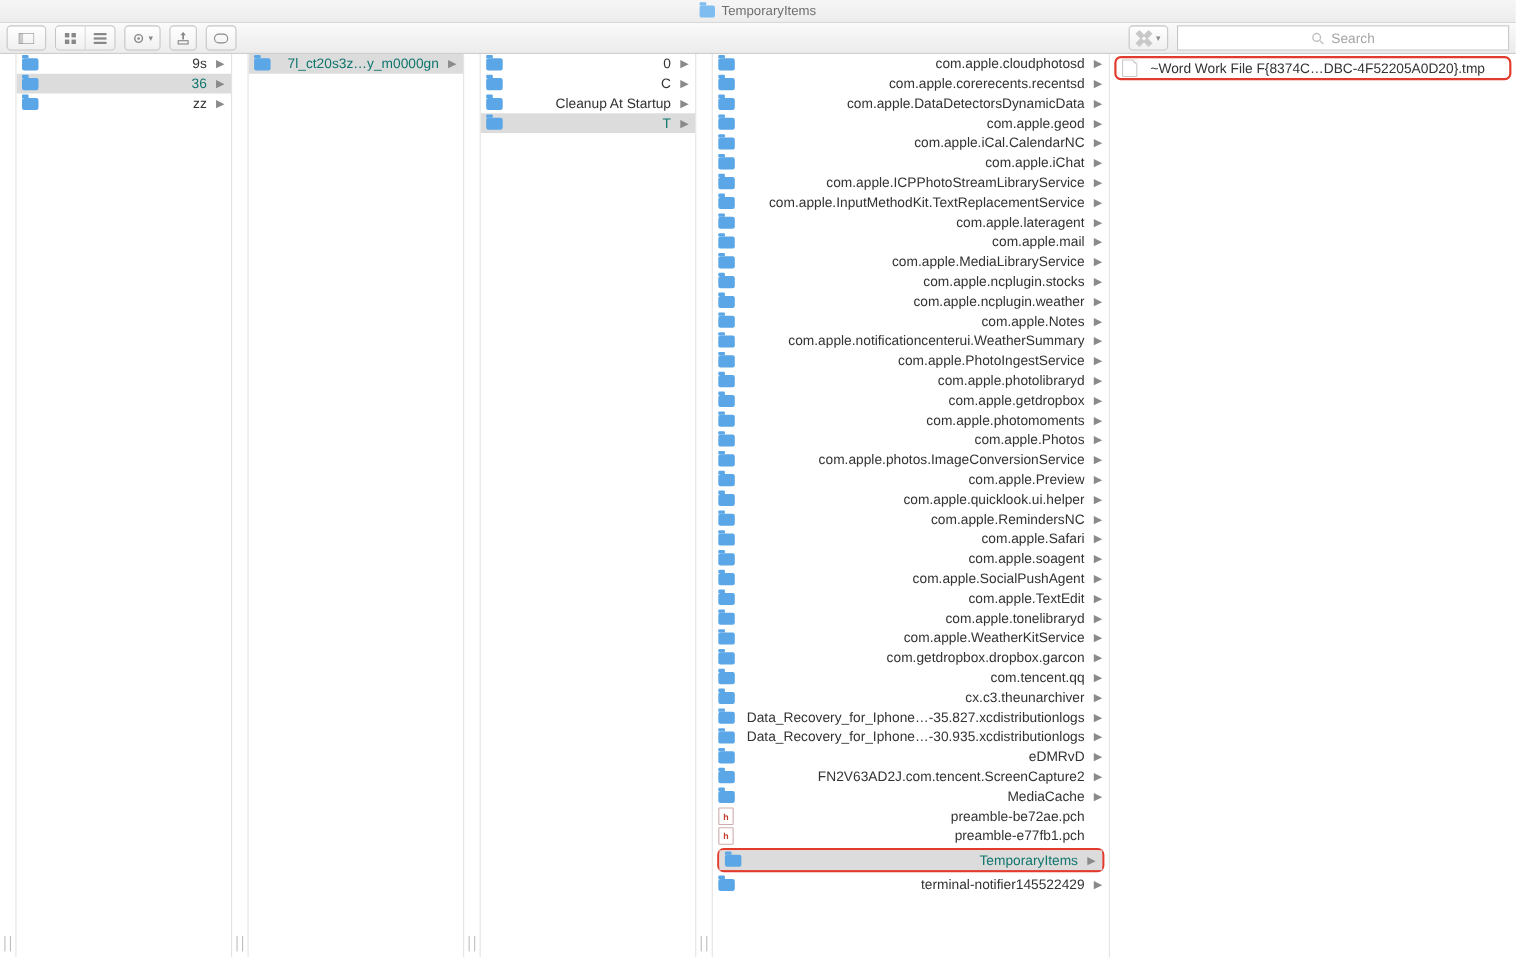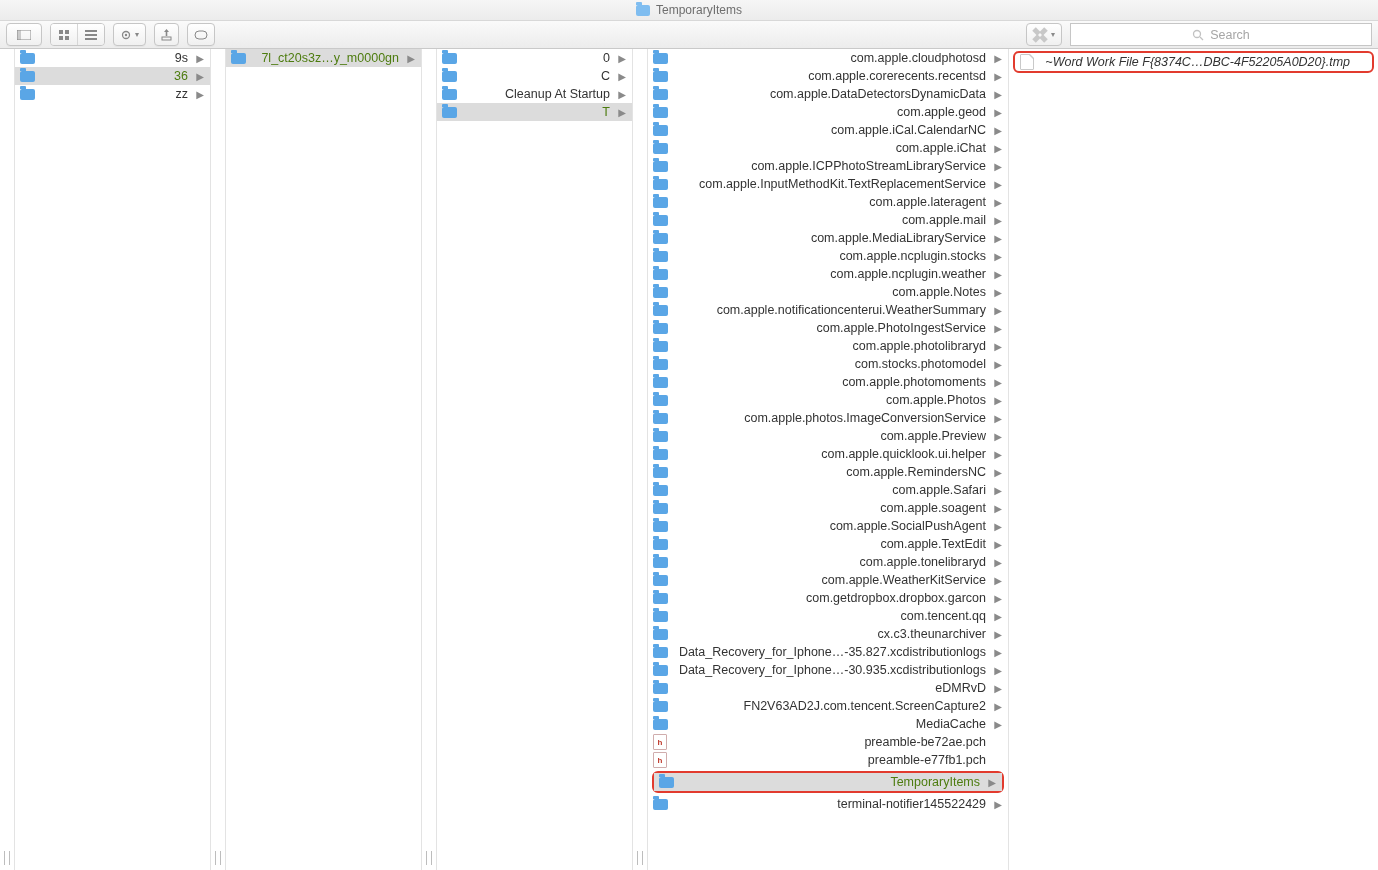--- a/index.html
+++ b/index.html
@@ -181,21 +181,21 @@
   }
   .row .chev {
     flex: 0 0 10px;
     color: #8a8a8a;
     font-size: 10px;
   }
 
   .row.selected {
     background: #dcdcdc;
   }
-  .row.selected .label { color: #4d7c0f; }
+  .row.selected .label { color: #0f766e; }
 
   .highlight-box {
     border: 2px solid #e23b2e;
     border-radius: 6px;
     position: relative;
     margin: 2px 4px;
   }
 
   
   .folder {
@@ -544,21 +544,21 @@
         <span class="icon">
           <span class="folder"></span>
         </span>
         <span class="label">com.apple.photolibraryd</span>
         <span class="chev">▶</span>
       </div>
       <div class="row">
         <span class="icon">
           <span class="folder"></span>
         </span>
-        <span class="label">com.stocks.photomodel</span>
+        <span class="label">com.apple.getdropbox</span>
         <span class="chev">▶</span>
       </div>
       <div class="row">
         <span class="icon">
           <span class="folder"></span>
         </span>
         <span class="label">com.apple.photomoments</span>
         <span class="chev">▶</span>
       </div>
       <div class="row">
@@ -719,21 +719,21 @@
       </div>
       <div class="row">
         <span class="icon">
           <span class="folder"></span>
         </span>
         <span class="label">terminal-notifier145522429</span>
         <span class="chev">▶</span>
       </div>
     </div>
 
-  <div class="col c5" id="col5" style="border-right:none;font-style:italic;">
+  <div class="col c5" id="col5" style="border-right:none;">
       <div class="highlight-box">
         <div class="row">
           <span class="icon">
             <span class="file-generic"></span>
           </span>
           <span class="label">~Word Work File F{8374C…DBC-4F52205A0D20}.tmp</span>
           <span class="chev"></span>
         </div>
       </div>
     </div>

